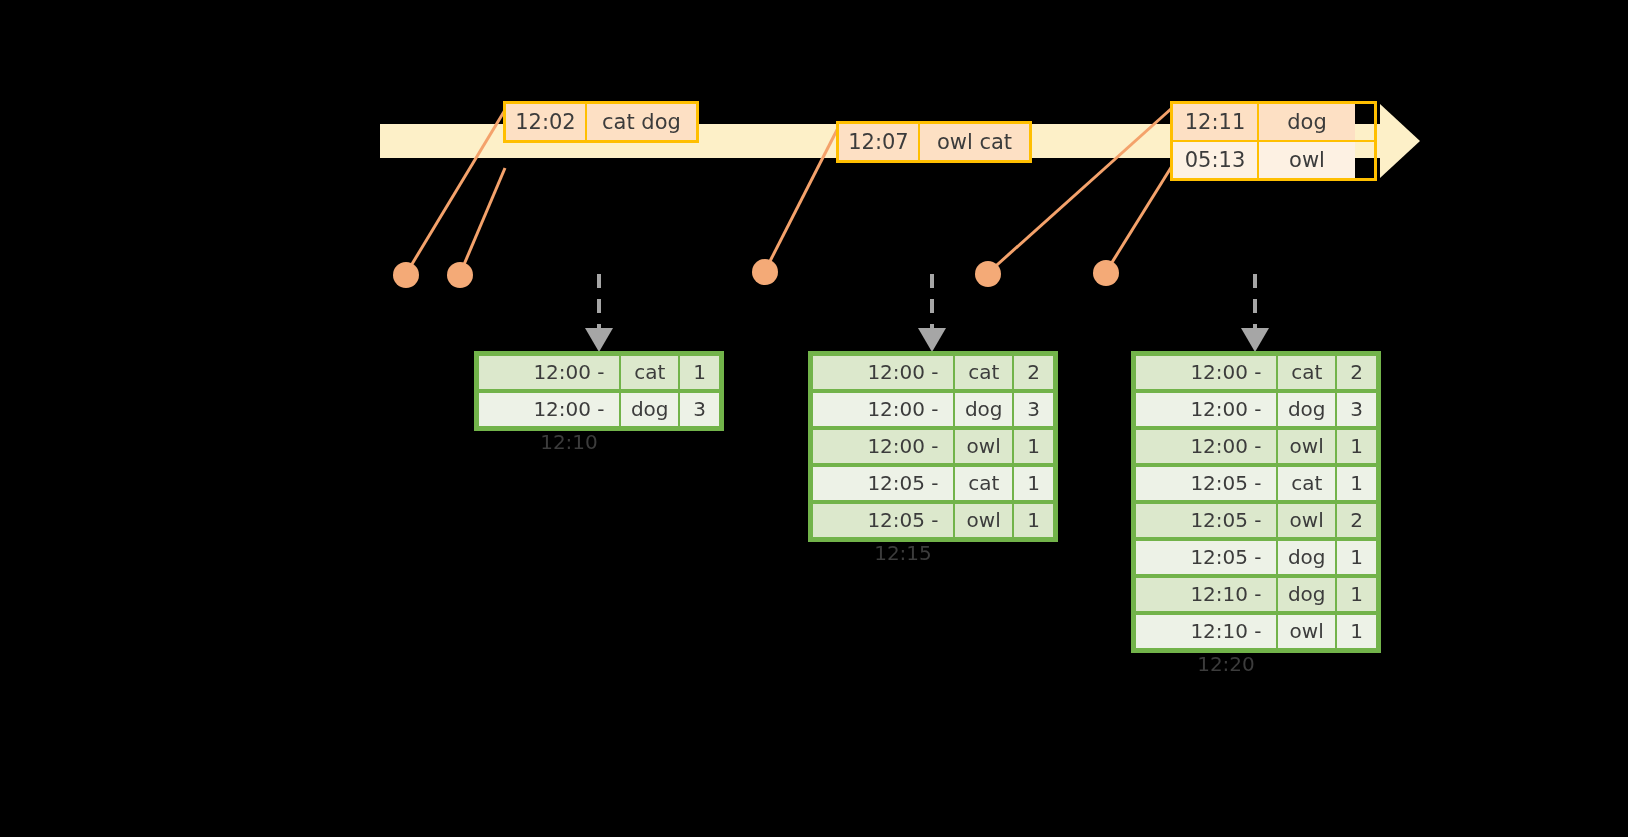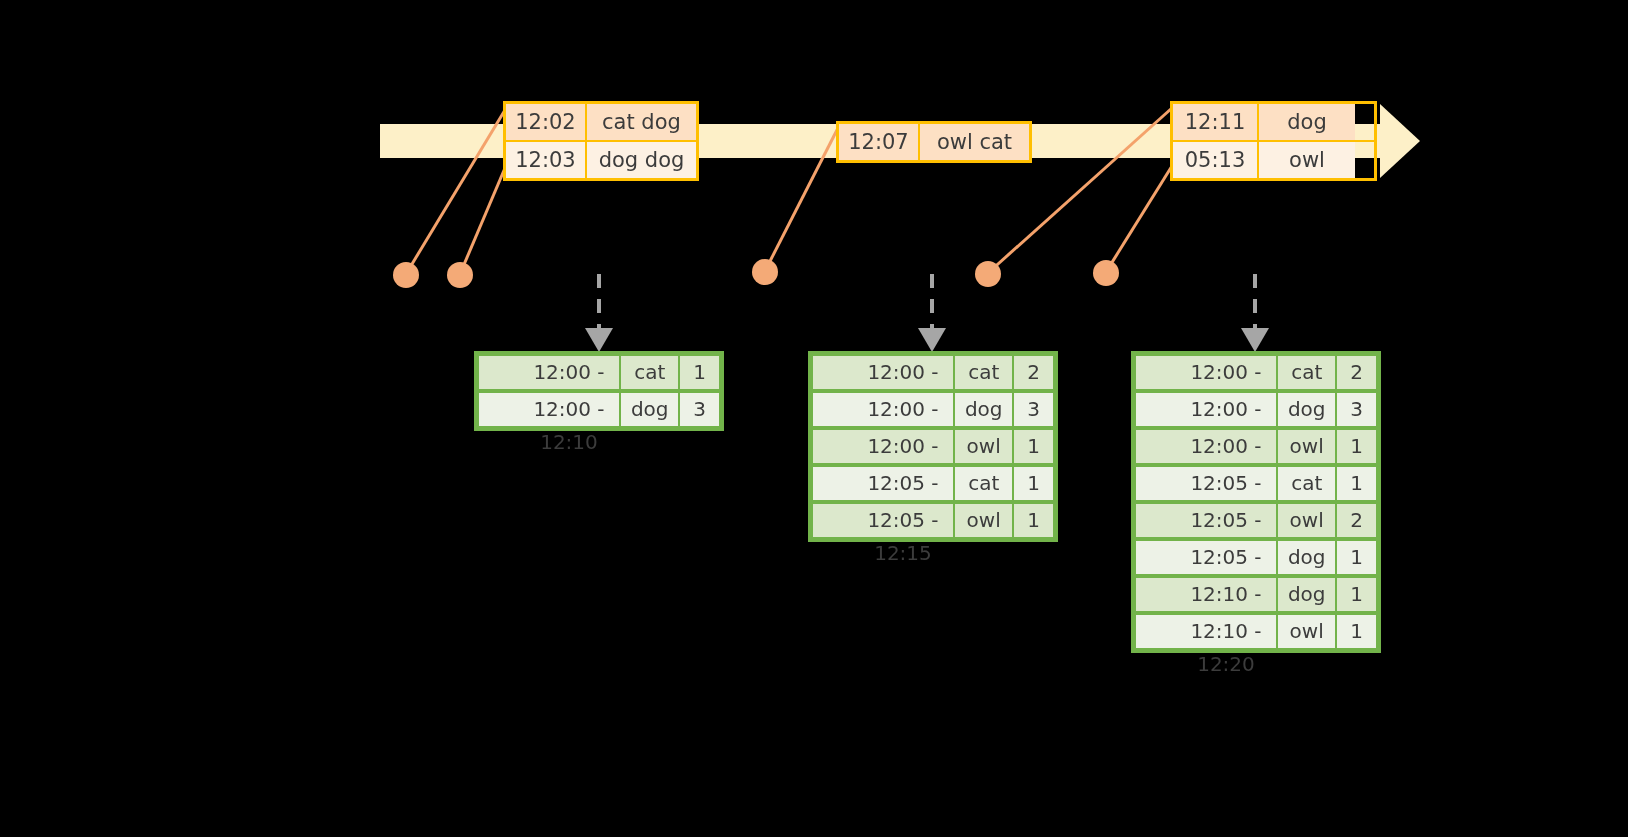--- a/index.html
+++ b/index.html
@@ -71,24 +71,20 @@
       <path d="M585,288 L613,288 L599,312 Z"></path>
       <path d="M918,288 L946,288 L932,312 Z"></path>
       <path d="M1241,288 L1269,288 L1255,312 Z"></path>
     </g>
   </svg>
 
   <div class="evt-group" style="left:503px;top:61px;width:196px;">
     <div class="evt-row shade-a">
       <div class="evt-time">12:02</div>
       <div class="evt-words">cat dog</div>
-    </div>
-    <div class="evt-row shade-b">
-      <div class="evt-time">12:03</div>
-      <div class="evt-words">dog dog</div>
     </div>
   </div>
 
   <div class="evt-group" style="left:836px;top:81px;width:196px;">
     <div class="evt-row shade-a">
       <div class="evt-time">12:07</div>
       <div class="evt-words">owl cat</div>
     </div>
   </div>
 

